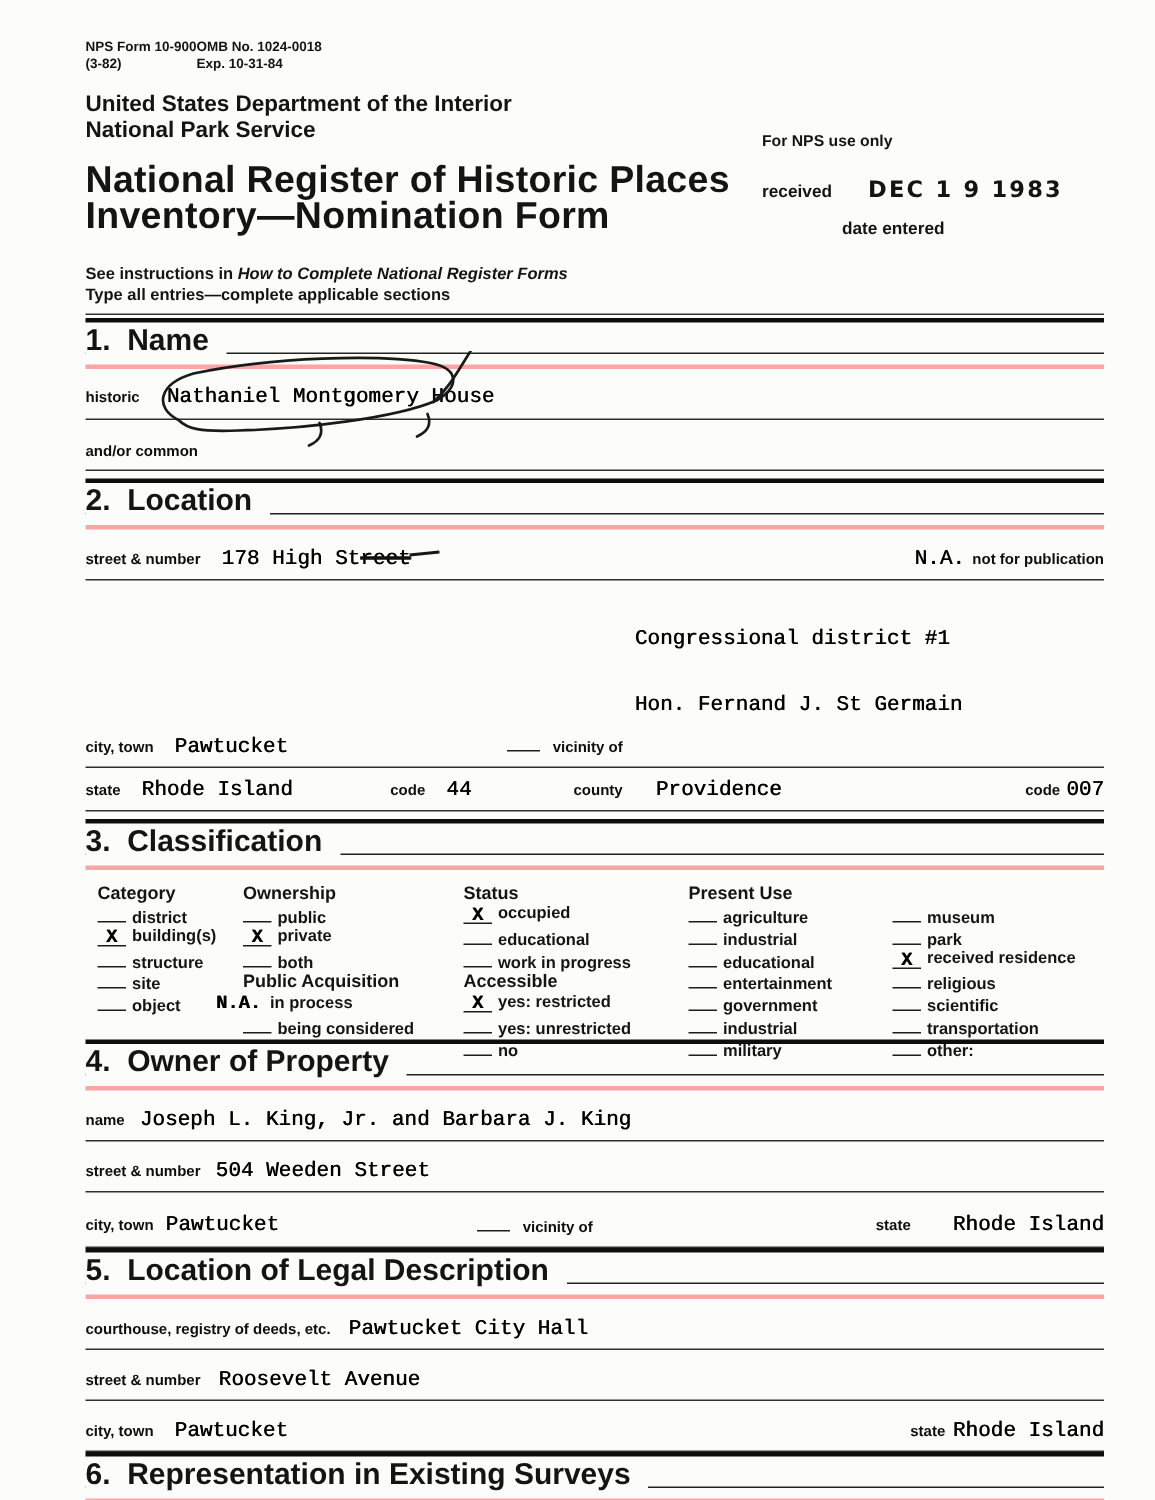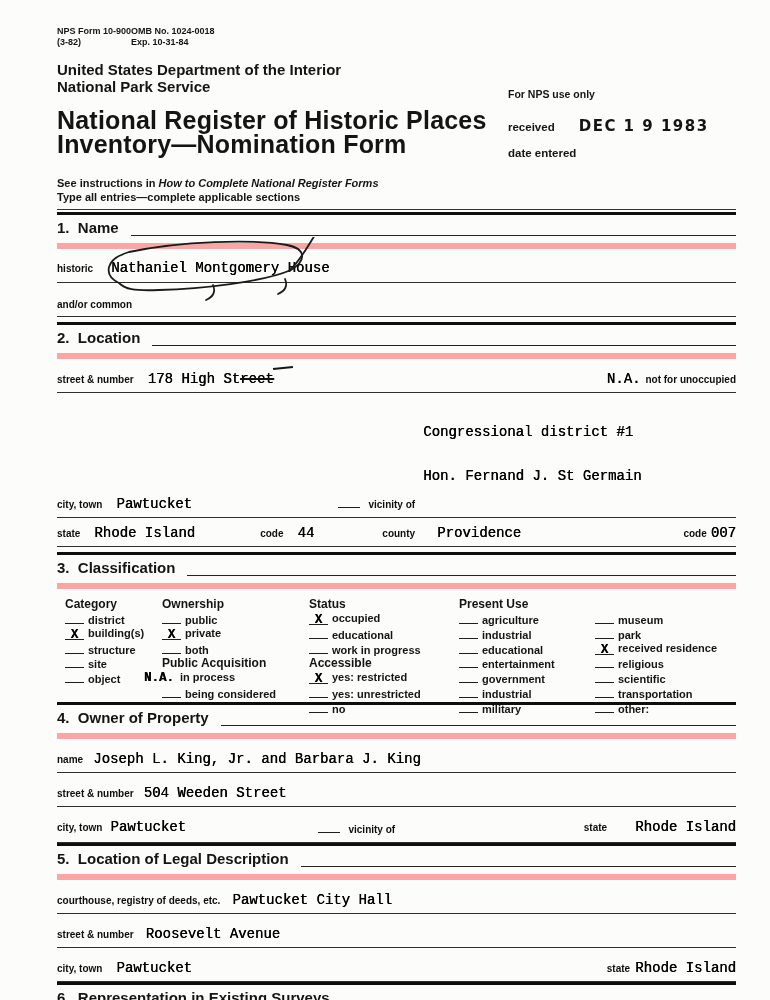--- a/index.html
+++ b/index.html
@@ -6,43 +6,43 @@
   .page{position:relative;width:770px;height:1000px;background:#fcfcfa;overflow:hidden;
         font-family:"Liberation Sans",sans-serif;color:#141414;}
   .content{position:absolute;left:57px;top:0;width:679px;}
 
   
   .mono{font-family:"Liberation Mono","DejaVu Sans Mono",monospace;font-size:14px;color:#000;
         text-shadow:0.35px 0 0 currentColor;white-space:pre;}
   .mono-s{font-family:"Liberation Mono","DejaVu Sans Mono",monospace;font-size:12.5px;color:#000;
         text-shadow:0.3px 0 0 currentColor;}
   .flabel{font-size:10px;font-weight:bold;white-space:nowrap;color:#0e0e0e;}
-  .frow{display:flex;align-items:flex-start;border-bottom:1.6px solid #2e2e2e;padding:13px 0 5px;line-height:15px;}
+  .frow{display:flex;align-items:center;border-bottom:1.6px solid #2e2e2e;padding:13px 0 5px;line-height:15px;}
   .thin{border-bottom:1.4px solid #333;}
   .blank{display:inline-block;min-width:20px;height:12px;border-bottom:1.6px solid #1d1d1d;
          text-align:center;line-height:11px;margin:0 4px;vertical-align:baseline;}
   .blank .mark{position:relative;top:1px;}
 
   
   .meta{display:flex;font-size:9px;font-weight:bold;line-height:10.5px;
         padding-top:26px;}
   .dept{font-size:15px;font-weight:bold;line-height:16.5px;margin-top:15px;}
   .bigtitle{font-size:25px;font-weight:bold;line-height:24px;margin-top:13px;letter-spacing:.2px;}
   .instr{font-size:11px;font-weight:bold;line-height:13.5px;margin-top:21px;}
   .instr .it{font-style:italic;}
   .npsbox{position:absolute;left:508px;top:88px;width:175px;}
   .nps-only{font-size:10.5px;font-weight:bold;}
   .nps-row{margin-top:17px;font-size:11.5px;font-weight:bold;display:flex;align-items:baseline;}
   .stamp{font-family:"DejaVu Sans",sans-serif;font-weight:bold;font-size:15px;letter-spacing:1.5px;
          margin-left:24px;white-space:pre;}
-  .nps-row2{margin-top:12px;font-size:11.5px;font-weight:bold;}
-
-  
-  .sech{position:relative;border-top:3.5px solid #0e0e0e;border-bottom:6px solid #fca5a5;
-        padding:2px 0 5px;font-size:15px;font-weight:bold;line-height:21px;}
+  .nps-row2{margin-top:12px;font-size:11.5px;font-weight:bold;text-align:center;}
+
+  
+  .sech{position:relative;border-top:3.5px solid #0e0e0e;border-bottom:3px solid #fca5a5;
+        padding:2px 0 5px;font-size:20px;font-weight:bold;line-height:21px;}
   .sech .bl{position:absolute;left:0;right:0;bottom:7px;height:1.3px;background:#222;}
   .sech .txt{position:relative;background:#fcfcfa;padding-right:12px;white-space:pre;}
 
   
   .hist-row{position:relative;padding:12px 0 6px;}
   .hist-row .svgwrap{position:absolute;left:38px;top:-12px;pointer-events:none;}
   .common-row{padding:14px 0 4px;}
 
   
   .struck{text-decoration:line-through;text-decoration-thickness:2px;text-decoration-color:#111;}
@@ -125,21 +125,21 @@
       <span class="txt">2.  Location</span>
     </div>
 
     <div class="frow">
       <span class="flabel">street &amp; number</span>
       <span class="mono" style="margin-left:14px">178 High St</span>
         <span class="mono struck">reet</span>
         <span class="strike-tail"></span>
       <span class="rgt">
         <span class="mono">N.A.</span>
-        <span class="flabel" style="margin-left:5px">not for unoccupied</span>
+        <span class="flabel" style="margin-left:5px">not for publication</span>
       </span>
     </div>
 
     <div class="frow cityrow2">
       <span class="flabel">city, town</span>
       <span class="mono" style="margin-left:14px">Pawtucket</span>
       <span style="margin-left:142px">
         <span class="blank" style="min-width:22px"></span>
         <span class="flabel">vicinity of</span>
       </span>

